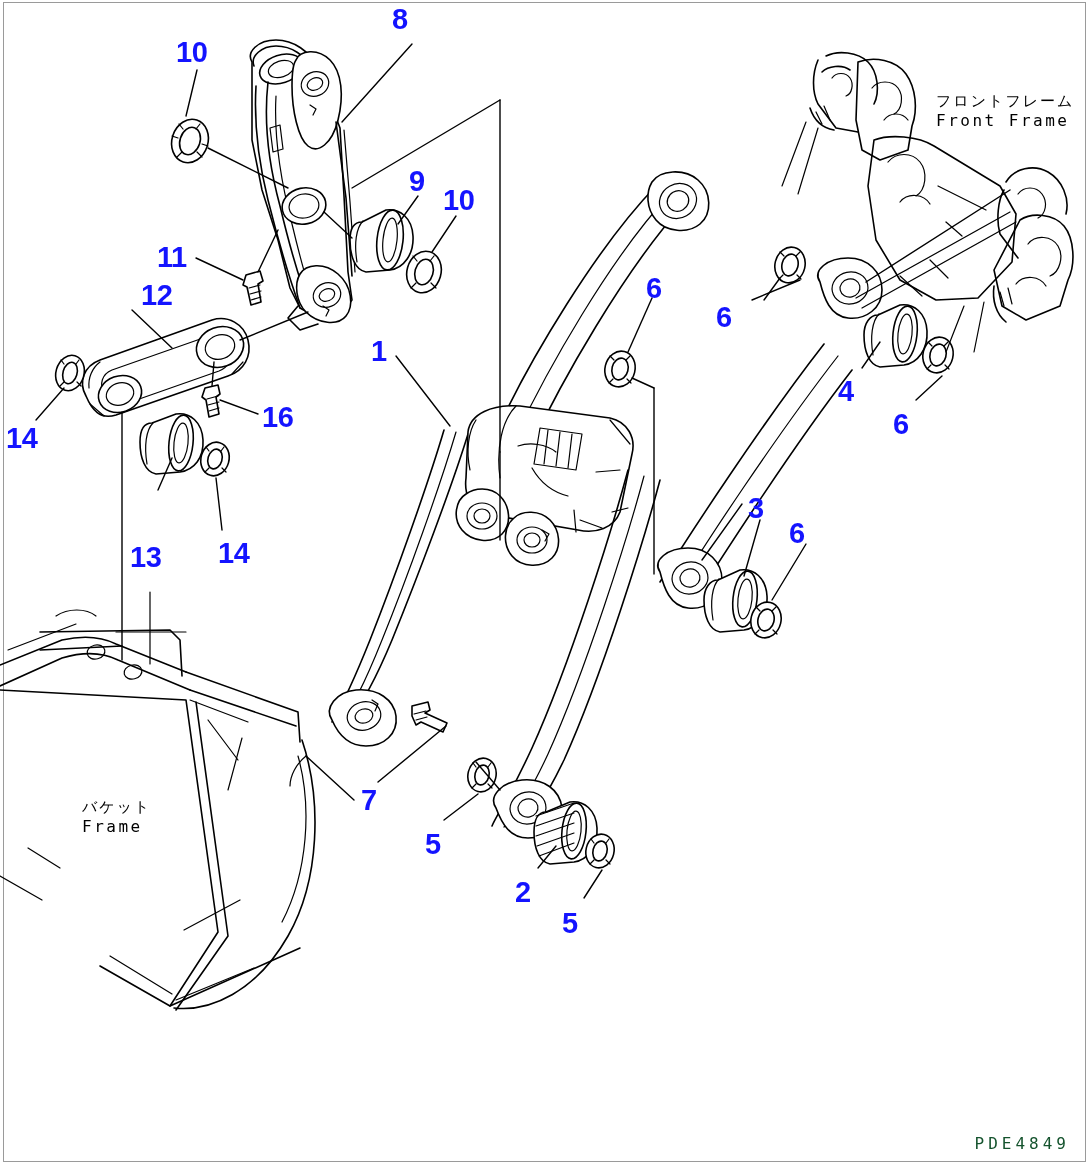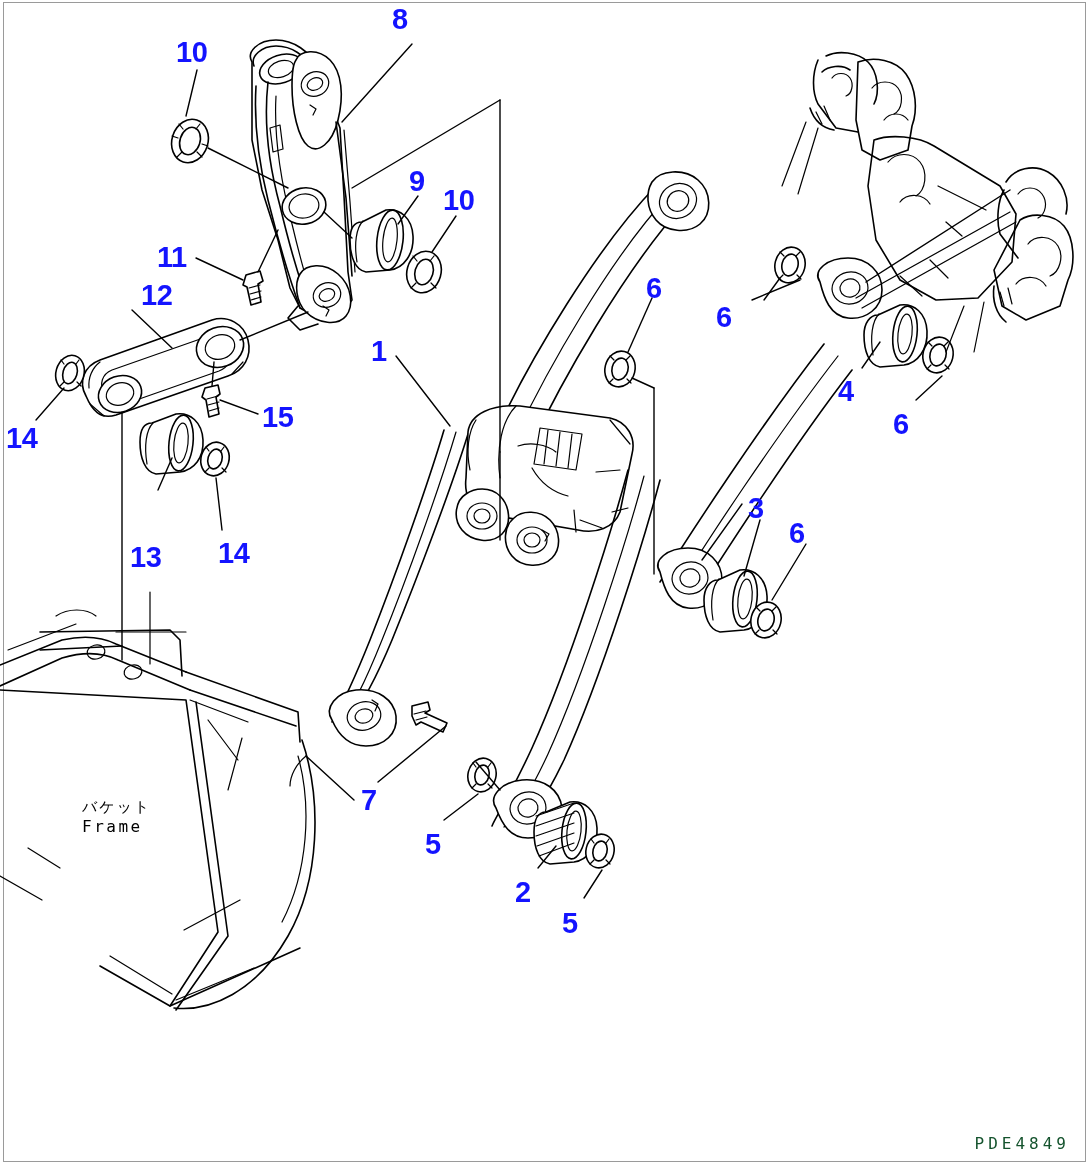--- a/index.html
+++ b/index.html
@@ -480,30 +480,34 @@
   <div class="callout" style="left:409px; top:167px;">9</div>
   <div class="callout" style="left:443px; top:186px;">10</div>
   <div class="callout" style="left:646px; top:274px;">6</div>
   <div class="callout" style="left:716px; top:303px;">6</div>
   <div class="callout" style="left:157px; top:243px;text-align:center;">11</div>
   <div class="callout" style="left:105px; top:281px;margin-left:36px;">12</div>
   <div class="callout" style="left:838px; top:377px;">4</div>
   <div class="callout" style="left:893px; top:410px;">6</div>
   <div class="callout" style="left:371px; top:337px;">1</div>
   <div class="callout" style="left:6px;   top:424px;">14</div>
-  <div class="callout" style="left:262px; top:403px;">15</div>
+  <div class="callout" style="left:262px; top:403px;">16</div>
   <div class="callout" style="left:130px; top:500px;margin-top:43px;">13</div>
   <div class="callout" style="left:218px; top:539px;">14</div>
   <div class="callout" style="left:748px; top:494px;">3</div>
   <div class="callout" style="left:789px; top:519px;">6</div>
   <div class="callout" style="left:361px; top:786px;">7</div>
   <div class="callout" style="left:425px; top:830px;">5</div>
   <div class="callout" style="left:515px; top:878px;">2</div>
   <div class="callout" style="left:562px; top:909px;">5</div>
 
+  <div class="jp-label" style="left:936px; top:92px;">
+    <span>フロントフレーム</span>
+    <span class="roman">Front Frame</span>
+  </div>
 
   <div class="jp-label" style="left:82px; top:798px;">
     <span>バケット</span>
     <span class="roman">Frame</span>
   </div>
 
   <div id="drawing-code">PDE4849</div>
 
 </div>
 

